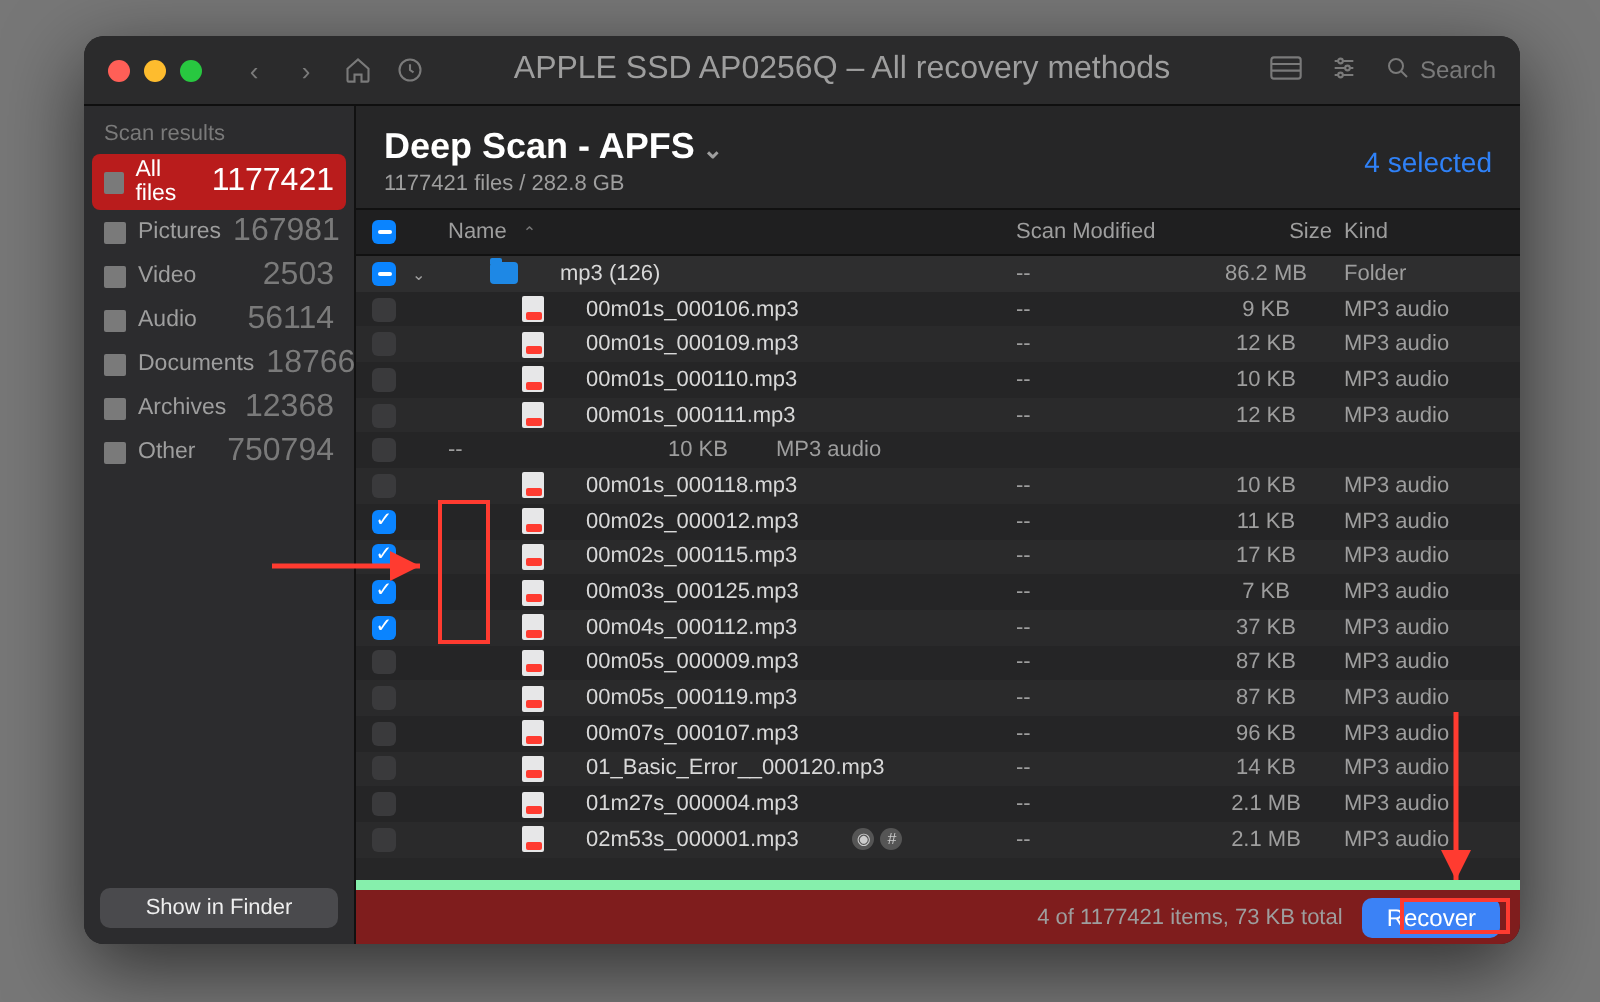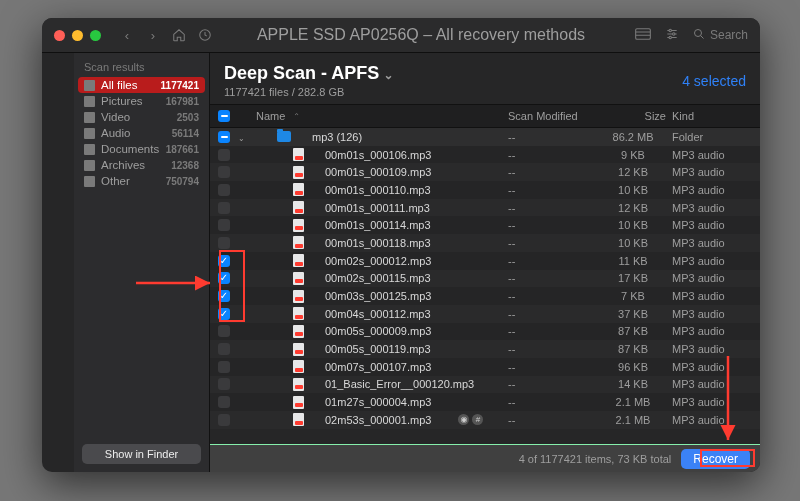--- a/index.html
+++ b/index.html
@@ -41,36 +41,36 @@
   }
   .traffic { display:flex; gap:7px; padding:0 12px; }
   .tlight { width:11px; height:11px; border-radius:50%; }
   .tl-r{background:var(--traffic-red);} .tl-y{background:var(--traffic-yellow);} .tl-g{background:var(--traffic-green);}
   .nav { display:flex; gap:10px; color:var(--text-dim); padding:0 6px; align-items:center;}
   .nav .chev, .nav .home-icon, .nav .clock-icon { width:16px; height:16px; display:flex;align-items:center;justify-content:center;font-size:13px;}
   .title-center { flex:1; text-align:center; color:var(--text-secondary); font-size:16px; }
   .toolbar-right { display:flex; gap:14px; align-items:center; padding:0 12px; color:var(--text-dim);}
   .search-box { display:flex; align-items:center; gap:5px; color:var(--text-dim); font-size:12px; }
   .search-box .sicon{font-size:12px;}
-  .body { flex:1; display:flex; min-height:0;margin-left:32px; }
+  .body { flex:1; display:flex; min-height:0; }
   .sidebar {
     width:135px; background:var(--bg-sidebar); display:flex; flex-direction:column;
     border-right:1px solid #111;
   }
   .sidebar-header { color:var(--text-dim); font-size:11px; padding:8px 0 4px 10px; }
   .sb-items { list-style:none; margin:0; padding:0 4px; }
   .sb-item {
     display:flex; align-items:center; gap:6px;
     padding:2px 6px; border-radius:4px; color:var(--text-secondary);
     justify-content:space-between; font-size:11.5px;
   }
   .sb-item .left { display:flex; align-items:center; gap:6px; }
   .sb-item .cat-icon { width:11px; height:11px; display:inline-block; background:#7a7a7a; border-radius:1px; }
   .sb-item.selected { background:#b91c1c; color:#fff; }
-  .sb-item .count { font-variant-numeric:tabular-nums; color:var(--text-dim); font-size:10px;font-weight:bold;}
+  .sb-item .count { font-variant-numeric:tabular-nums; color:var(--text-dim); font-size:16px;}
   .sb-item.selected .count { color:#fff; }
   .sidebar-footer { margin-top:auto; padding:8px; }
   .finder-btn {
     width:100%; background:#4a4a4d; color:#eee; border:none; border-radius:5px;
     padding:4px 6px; font-size:11px;
   }
   .content { flex:1; display:flex; flex-direction:column; min-width:0; }
   .content-header {
     padding:10px 14px 6px 14px; display:flex; align-items:center; justify-content:space-between;
   }
@@ -123,21 +123,21 @@
   }
   .name-cell{ flex:1; display:flex; align-items:center; gap:21px; color:#d8d8d8; min-width:0;}
   .name-cell .depth{ display:inline-block;}
   .badges{ display:flex; gap:3px; margin-left:6px;}
   .badge{ width:11px; height:11px; border-radius:50%; background:#555; color:#ccc; font-size:8px; display:inline-flex; align-items:center; justify-content:center;}
   .date-cell{ width:92px; color:var(--text-secondary);}
   .size-cell{ width:66px; text-align:center; color:var(--text-secondary);}
   .kind-cell{ width:88px; padding-left:6px; color:var(--text-secondary);}
   .footer {
     height:27px; display:flex; align-items:center; justify-content:flex-end;
-    gap:10px; padding:0 10px; background:#404040; border-top:1px solid #86efac;
+    gap:10px; padding:0 10px; background:#7f1d1d; border-top:5px solid #86efac;
     color:var(--text-secondary); font-size:11px;
   }
   .recover-btn{
     background:var(--accent-blue); color:#fff; border:none; border-radius:5px;
     padding:3px 12px; font-size:12px; font-weight:500;
   }
   
   .annot-box{
     position:absolute; border:2px solid var(--annot-red); pointer-events:none; box-sizing:border-box;
   }
@@ -361,25 +361,20 @@
             </div>
             <div class="date-cell">--</div>
             <div class="size-cell">12 KB</div>
             <div class="kind-cell">MP3 audio</div>
           </div>
           <div class="row">
             <div class="col-check">
               <span class="cb"></span>
             </div>
             <div class="col-disc"></div>
-            <div class="name-cell">
-              <span class="depth" style="width: 16px;"></span>
-              <span class="file-icon"></span>
-              <span>00m01s_000114.mp3</span>
-            </div>
             <div class="date-cell">--</div>
             <div class="size-cell">10 KB</div>
             <div class="kind-cell">MP3 audio</div>
           </div>
           <div class="row">
             <div class="col-check">
               <span class="cb"></span>
             </div>
             <div class="col-disc"></div>
             <div class="name-cell">

